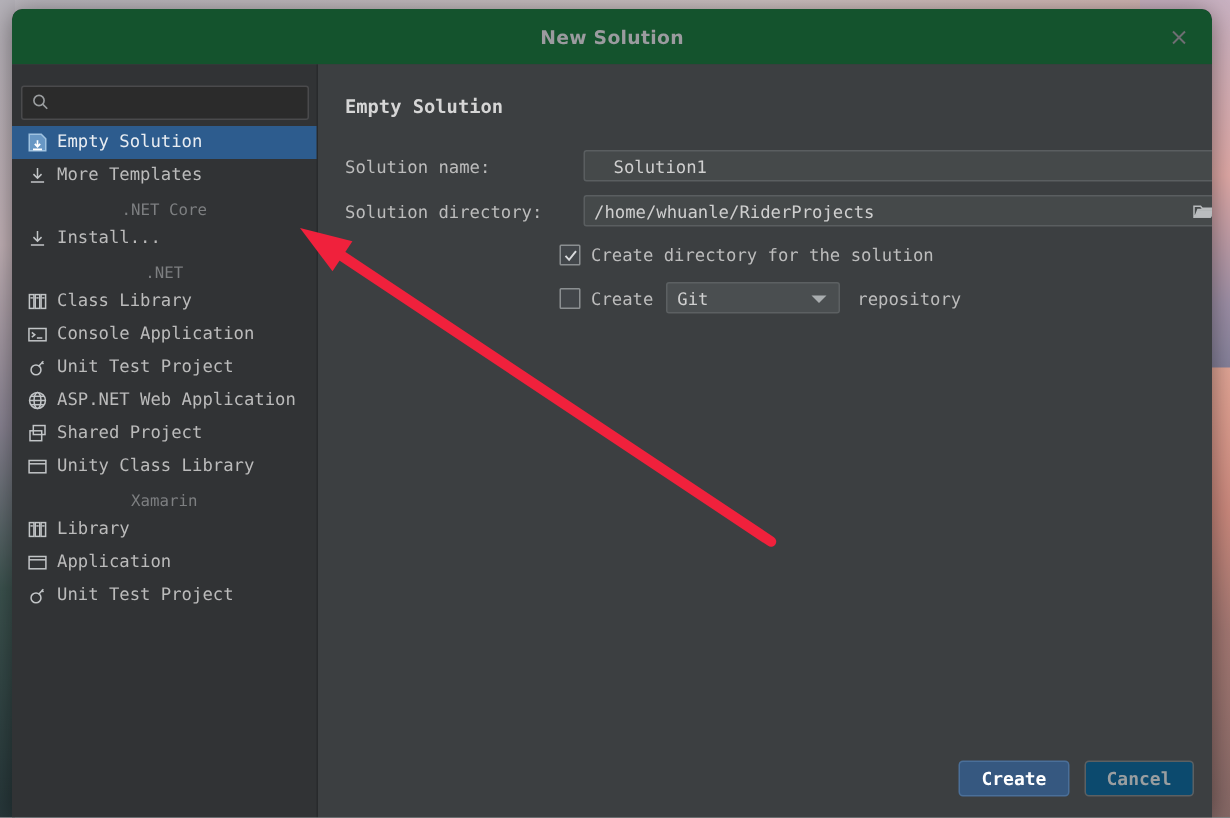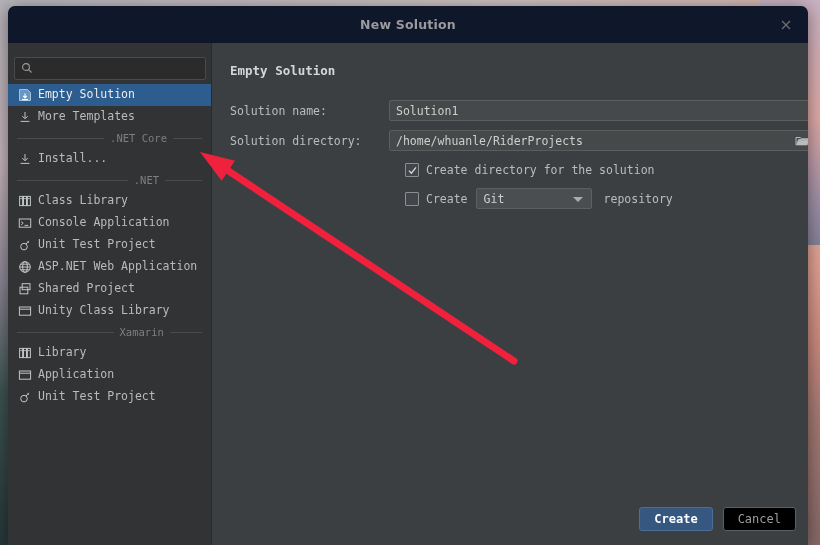--- a/index.html
+++ b/index.html
@@ -46,21 +46,21 @@
     left: 8px; top: 6px;
     width: 800px; height: 539px;
     background: #3c3f41;
     border-radius: 7px 7px 0 0;
     box-shadow: 0 2px 18px rgba(0,0,0,0.45);
     overflow: hidden;
   }
   .titlebar {
     position: relative;
     height: 37px;
-    background: #0f172a;
+    background: #14532d;
     border-radius: 7px 7px 0 0;
     text-decoration: underline;
   }
   .titlebar-text {
     position: absolute;
     left: 0; right: 0; top: 0;
     line-height: 37px;
     text-align: center;
     font-family: "DejaVu Sans", sans-serif;
     font-size: 12.5px;
@@ -141,20 +141,21 @@
   }
   .tpl-item .lbl { line-height: 1; }
 
   .tpl-sep {
     display: flex; align-items: center;
     height: 20px;
     padding: 0 9px;
     color: #7d7f81;
     font-family: "DejaVu Sans Mono", monospace;
     font-size: 10.5px;
+    flex-direction: column;
   }
   .tpl-sep .line { flex: 1; height: 1px; background: #4a4c4e; }
   .tpl-sep .sep-lbl { padding: 0 6px; }
   .tpl-sep.right-heavy .line:first-child { flex: 3; }
   .tpl-sep.right-heavy .line:last-child { flex: 1; }
 
   
   .content {
     position: absolute;
     left: 204px; top: 0;
@@ -199,21 +200,21 @@
   .folder-btn {
     position: absolute;
     right: 3px; top: 2px;
     width: 18px; height: 15px;
     display: flex; align-items: center; justify-content: center;
     cursor: pointer;
   }
 
   .chk-row {
     position: absolute;
-    display: flex; align-items: center; margin-left: 32px;
+    display: flex; align-items: center;
   }
   .checkbox {
     width: 12px; height: 12px;
     border: 1px solid #8b8f91;
     border-radius: 1px;
     background: #42464a;
     display: flex; align-items: center; justify-content: center;
     cursor: pointer;
     flex: 0 0 12px;
   }
@@ -272,23 +273,24 @@
     box-sizing: border-box;
     padding: 0 14px;
   }
   .btn-primary {
     background: #365880;
     border: 1px solid #4a6f99;
     color: #ffffff;
     font-weight: bold;
   }
   .btn-secondary {
-    background: #000000;
+    background: #0c4a6e;
     border: 1px solid #5c6062;
     color: #9a9ea0;
+    font-weight: bold;
   }
 
   
   .arrow-layer {
     position: absolute; inset: 0;
     pointer-events: none;
   }
 </style>
 </head>
 <body>
@@ -459,21 +461,21 @@
               <span class="lbl">Unit Test Project</span>
             </div>
           </div>
       </div>
 
       <div class="content">
         <div class="panel-title">Empty Solution</div>
 
         <div class="form-row" style="top:57px;">
           <div class="form-label">Solution name:</div>
-          <div class="text-field" style="width:426px;">
+          <div class="text-field" style="width:426px;padding-left:13px;">
             <span class="tf-val">Solution1</span>
           </div>
         </div>
 
         <div class="form-row" style="top:87px;">
           <div class="form-label">Solution directory:</div>
           <div class="text-field" style="width:426px;">
             <span class="tf-val">/home/whuanle/RiderProjects</span>
             <span class="folder-btn">
               <svg width="15" height="12" viewBox="0 0 15 12">

